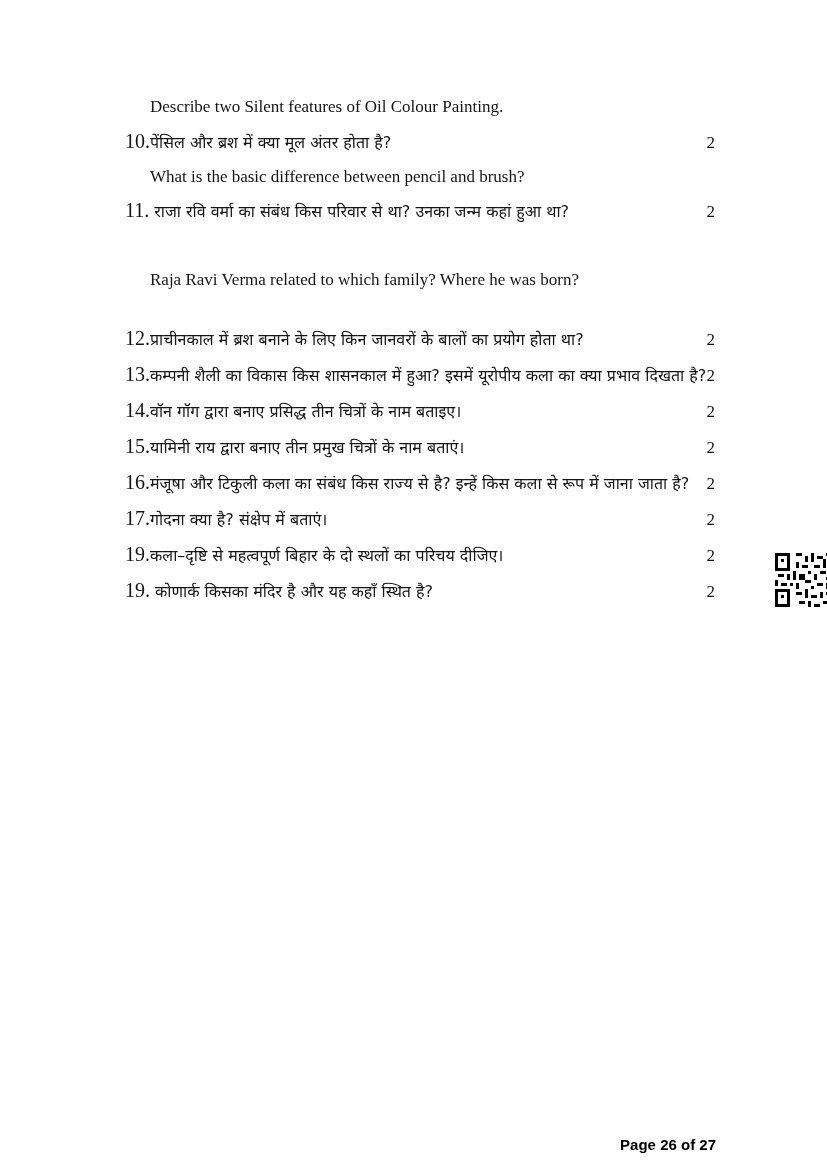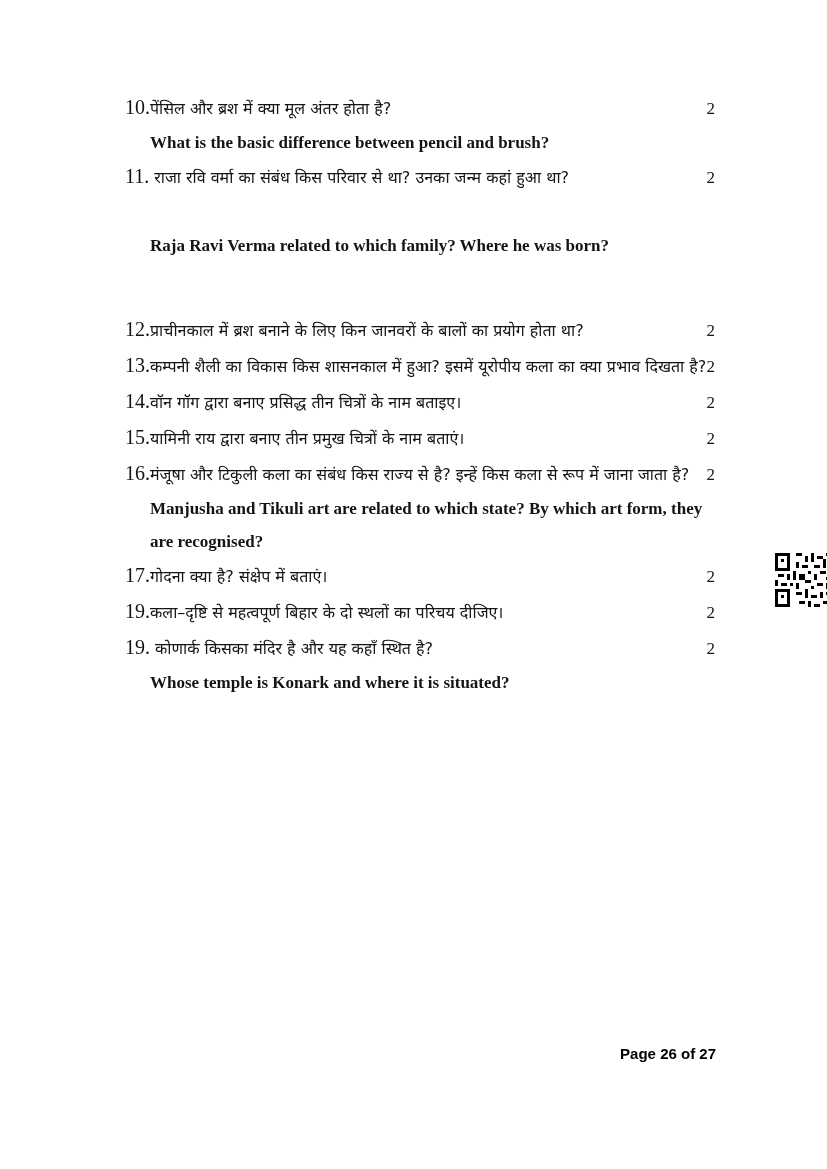--- a/index.html
+++ b/index.html
@@ -49,48 +49,48 @@
     right: 2px;
     bottom: 0;
     line-height: 34px;
     font-size: 17px;
     font-family: "Liberation Serif", serif;
   }
   .q-english {
     padding-left: 25px;
     text-align: left;
     line-height: 33px;
-    font-weight: bold;
   }
   .wide-gap .q-english {
     margin-top: 34px;
-    margin-bottom: 50px;
+    margin-bottom: 25px;
   }
   .page-footer {
     position: absolute;
     right: 111px;
-    top: 1045px;
+    top: 1136px;
     font-family: "Liberation Sans", sans-serif;
     font-weight: bold;
     font-size: 15px;
     color: #000000;
   }
   .qr-code {
     position: absolute;
     right: 0;
     top: 553px;
     width: 52px;
     height: 54px;
     overflow: hidden;
   }
 </style>
 </head>
 <body>
 
 <div class="content">
+  <div class="intro-line">Describe two Silent features of Oil Colour Painting.</div>
   <div id="questions">
   <div class="question">
     <div class="q-hindi-row">
       <div class="q-hindi-text">
         <span class="q-num">10.</span><span>पेंसिल और ब्रश में क्या मूल अंतर होता है?</span>
       </div>
       <span class="q-marks">2</span>
     </div>
     <div class="q-english">What is the basic difference between pencil and brush?</div>
   </div>
@@ -141,21 +141,20 @@
     </div>
   </div>
 
   <div class="question">
     <div class="q-hindi-row">
       <div class="q-hindi-text">
         <span class="q-num">16.</span><span>मंजूषा और टिकुली कला का संबंध किस राज्य से है? इन्हें किस कला से रूप में जाना जाता है?</span>
       </div>
       <span class="q-marks">2</span>
     </div>
-    <div class="q-english">Manjusha and Tikuli art are related to which state? By which art form, they are recognised?</div>
   </div>
 
   <div class="question">
     <div class="q-hindi-row">
       <div class="q-hindi-text">
         <span class="q-num">17.</span><span>गोदना क्या है? संक्षेप में बताएं।</span>
       </div>
       <span class="q-marks">2</span>
     </div>
   </div>
@@ -169,21 +168,20 @@
     </div>
   </div>
 
   <div class="question">
     <div class="q-hindi-row">
       <div class="q-hindi-text">
         <span class="q-num">19. </span><span>कोणार्क किसका मंदिर है और यह कहाँ स्थित है?</span>
       </div>
       <span class="q-marks">2</span>
     </div>
-    <div class="q-english">Whose temple is Konark and where it is situated?</div>
   </div>
 </div>
 </div>
 
 <div class="qr-code">
   <svg width="60" height="54" viewBox="0 0 20 18" xmlns="http://www.w3.org/2000/svg" shape-rendering="crispEdges">
     <rect x="0" y="0" width="20" height="18" fill="#ffffff"></rect>
     <rect x="0" y="0" width="5" height="1" fill="#000"></rect>
     <rect x="0" y="1" width="1" height="4" fill="#000"></rect>
     <rect x="4" y="1" width="1" height="4" fill="#000"></rect>

